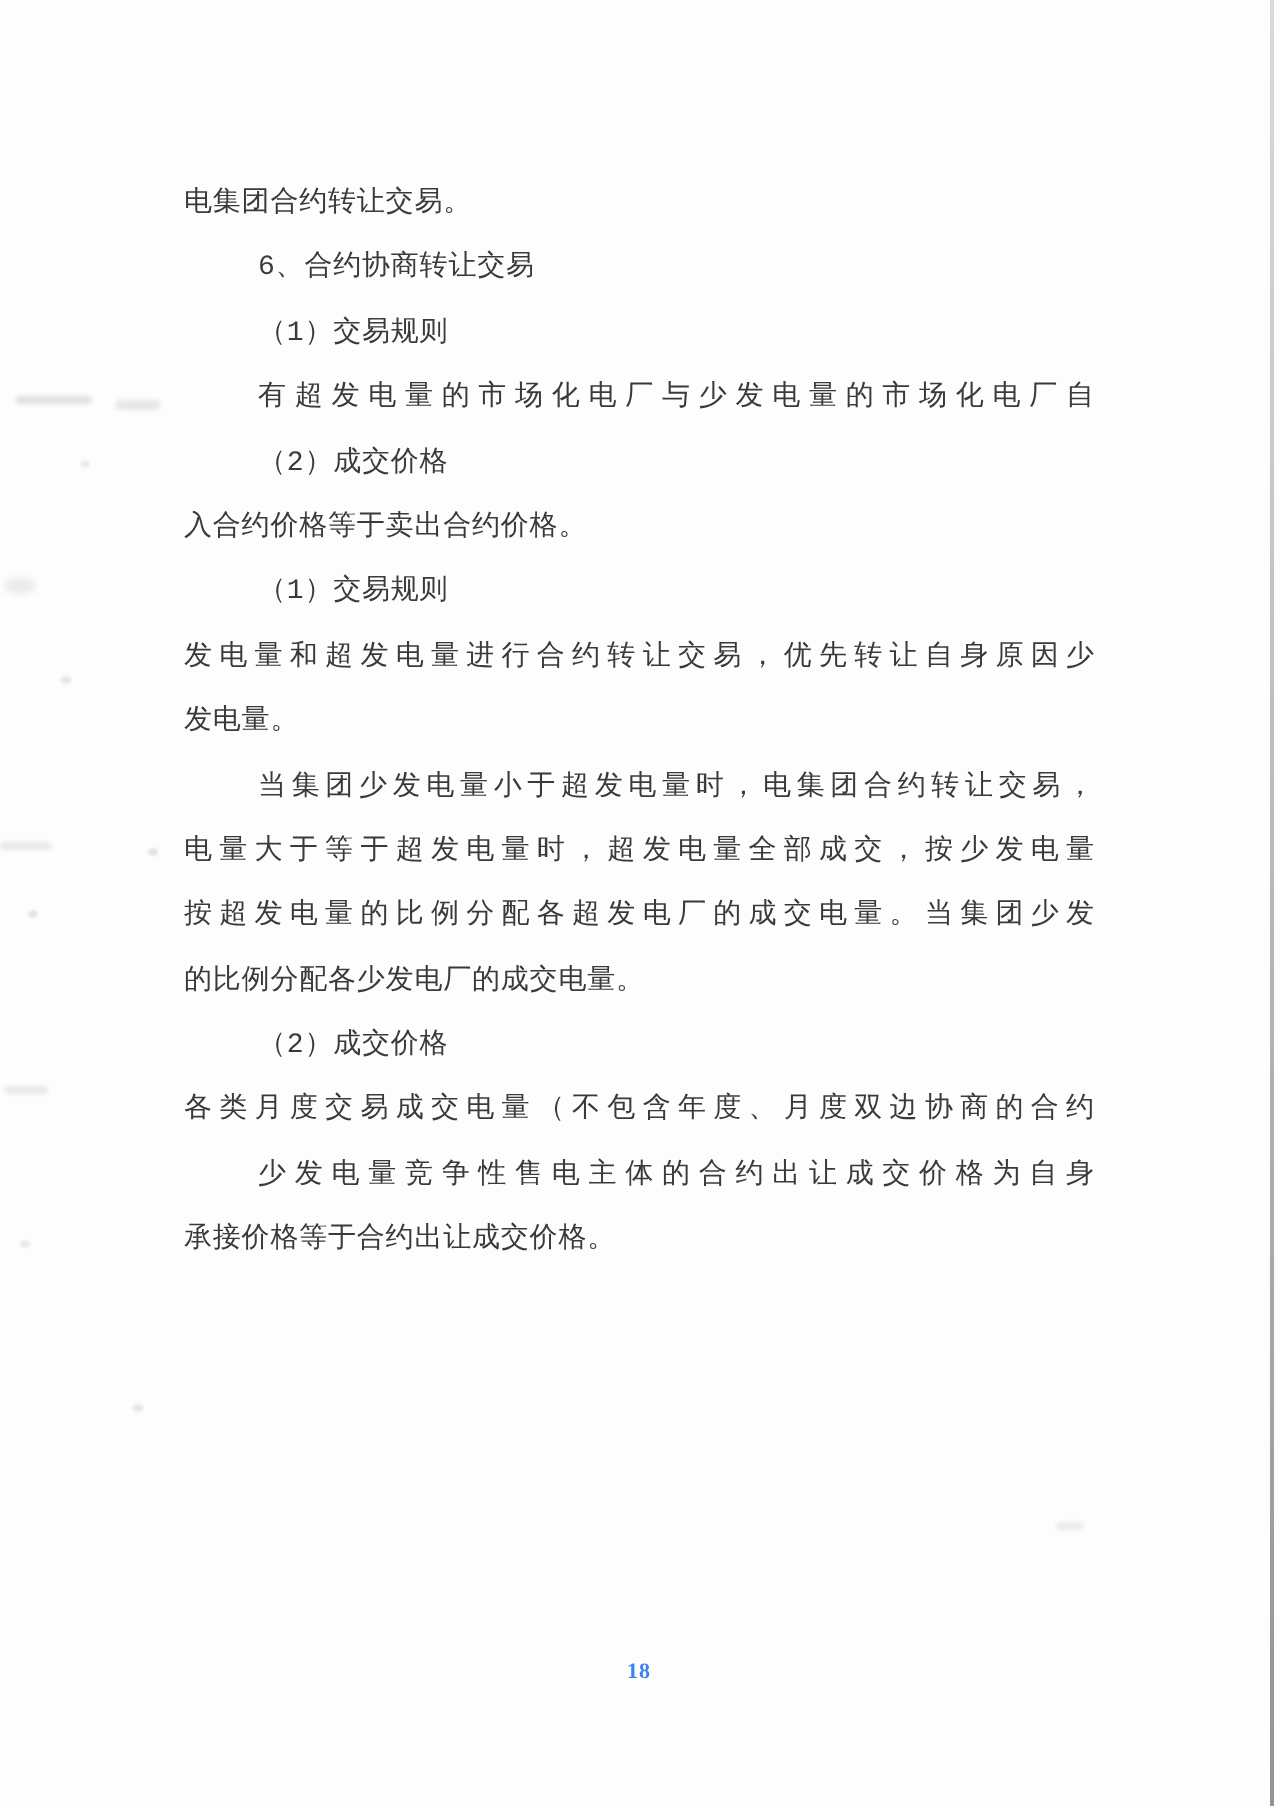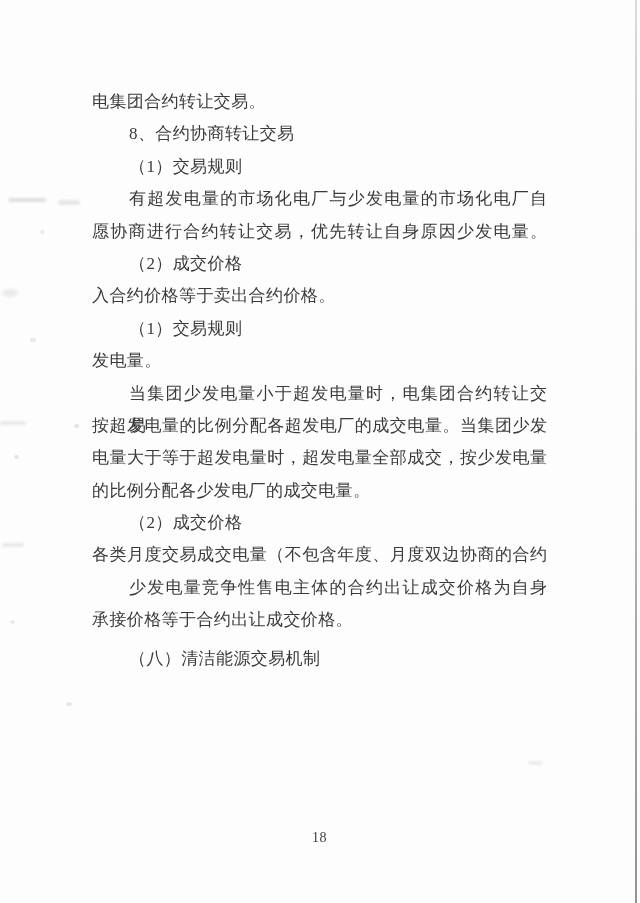--- a/index.html
+++ b/index.html
@@ -13,41 +13,43 @@
   .textblock{
     position:absolute;
     left:92px;top:86px;
     width:455px;
     color:#3a3a3a;
     filter:blur(0.25px);
   }
   .line{
     height:32.4px;
     line-height:32.4px;
-    font-size:17px;
+    font-size:14px;
     letter-spacing:0.4px;
     white-space:nowrap;
     text-align:left;
+    font-family:Liberation Mono, monospace;
   }
   .line.indent{padding-left:37px;}
   .line.justify{
     white-space:normal;
     text-align:justify;
     text-align-last:justify;
     letter-spacing:0;
   }
   .line.gap-before{margin-top:6px;}
   .page-number{
     position:absolute;
     left:92px;top:830px;
     width:455px;
     text-align:center;
-    font-size:14px;
-    color:#404040;
+    font-size:11px;
+    color:#3b82f6;
     letter-spacing:0.5px;
+    font-weight:bold;
   }
   .scan-edge-line{
     position:absolute;
     top:0;right:3px;
     width:2px;height:903px;
     background:linear-gradient(to bottom,
       rgba(150,150,150,0.35) 0%,
       rgba(140,140,140,0.55) 40%,
       rgba(120,120,120,0.8) 100%);
   }
@@ -65,37 +67,36 @@
   .a11{left:66px;top:702px;width:6px;height:4px;opacity:0.2;filter:blur(0.5px);}
   .a12{left:40px;top:230px;width:5px;height:4px;opacity:0.16;filter:blur(0.5px);}
 </style>
 </head>
 <body>
 
 <div class="page">
 
   <div class="textblock">
       <div class="line">电集团合约转让交易。</div>
-      <div class="line indent">8、合约协商转让交易</div>
+      <div class="line indent">6、合约协商转让交易</div>
       <div class="line indent">（1）交易规则</div>
       <div class="line indent justify">有超发电量的市场化电厂与少发电量的市场化电厂自</div>
-      <div class="line justify">愿协商进行合约转让交易，优先转让自身原因少发电量。</div>
       <div class="line indent">（2）成交价格</div>
       <div class="line">入合约价格等于卖出合约价格。</div>
       <div class="line indent">（1）交易规则</div>
+      <div class="line justify">发电量和超发电量进行合约转让交易，优先转让自身原因少</div>
       <div class="line">发电量。</div>
       <div class="line indent justify">当集团少发电量小于超发电量时，电集团合约转让交易，</div>
+      <div class="line justify">电量大于等于超发电量时，超发电量全部成交，按少发电量</div>
       <div class="line justify">按超发电量的比例分配各超发电厂的成交电量。当集团少发</div>
-      <div class="line justify">电量大于等于超发电量时，超发电量全部成交，按少发电量</div>
       <div class="line">的比例分配各少发电厂的成交电量。</div>
       <div class="line indent">（2）成交价格</div>
       <div class="line justify">各类月度交易成交电量（不包含年度、月度双边协商的合约</div>
       <div class="line indent justify">少发电量竞争性售电主体的合约出让成交价格为自身</div>
       <div class="line">承接价格等于合约出让成交价格。</div>
-      <div class="line indent gap-before">（八）清洁能源交易机制</div>
     </div>
 
   <div class="page-number">18</div>
 
   <div class="scan-edge-line"></div>
 
   <div>
     <div class="artifact a1"></div>
     <div class="artifact a2"></div>
     <div class="artifact a3"></div>

